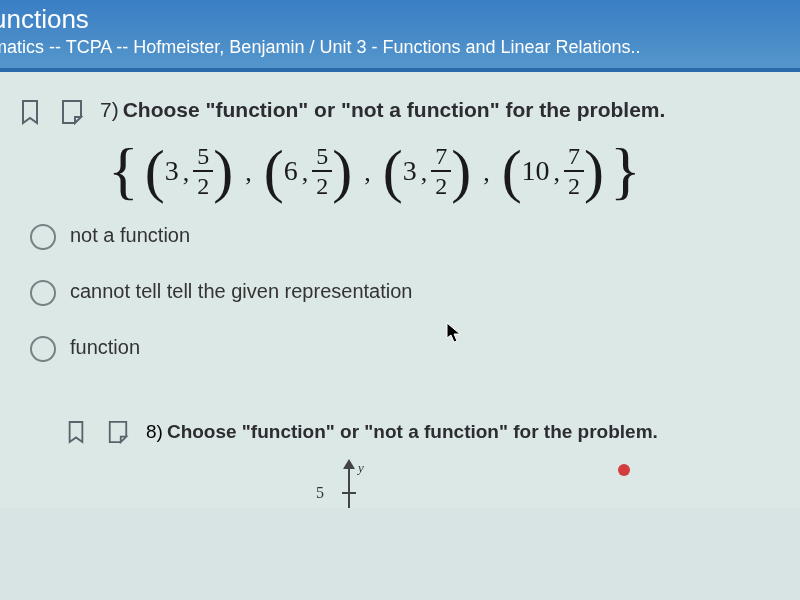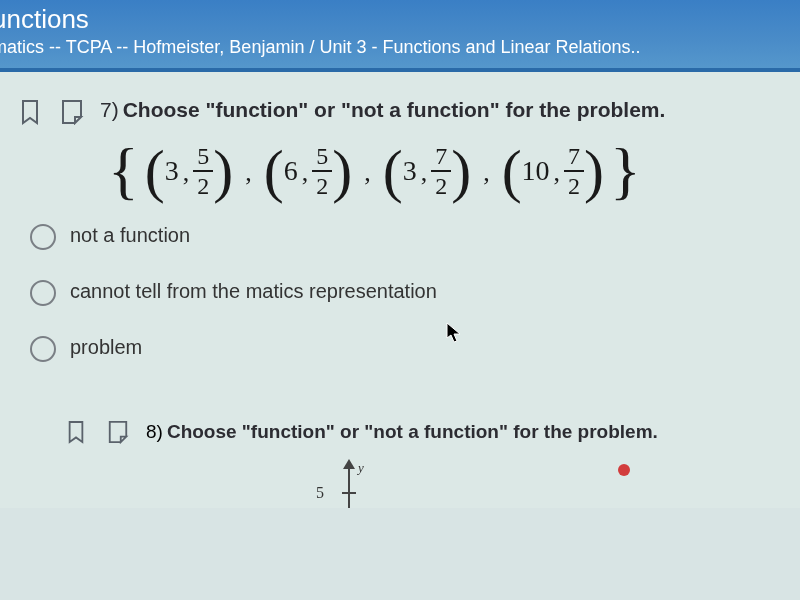--- a/index.html
+++ b/index.html
@@ -287,25 +287,25 @@
       <span class="brace">}</span>
     </div>
 
     <div class="options">
       <div class="option">
         <div class="radio"></div>
         <span>not a function</span>
       </div>
       <div class="option">
         <div class="radio"></div>
-        <span>cannot tell from the matics representation</span>
+        <span>cannot tell tell the given representation</span>
       </div>
       <div class="option">
         <div class="radio"></div>
-        <span>problem</span>
+        <span>function</span>
       </div>
     </div>
   </div>
 
   <div class="divider-space"></div>
 
   <div class="q8-row">
     <div class="icon-btn">
       <svg width="20" height="24" viewBox="0 0 22 26">
           <path d="M4 2 h14 v22 l-7-5 l-7 5 z" fill="none" stroke="#5a626b" stroke-width="2"></path>

